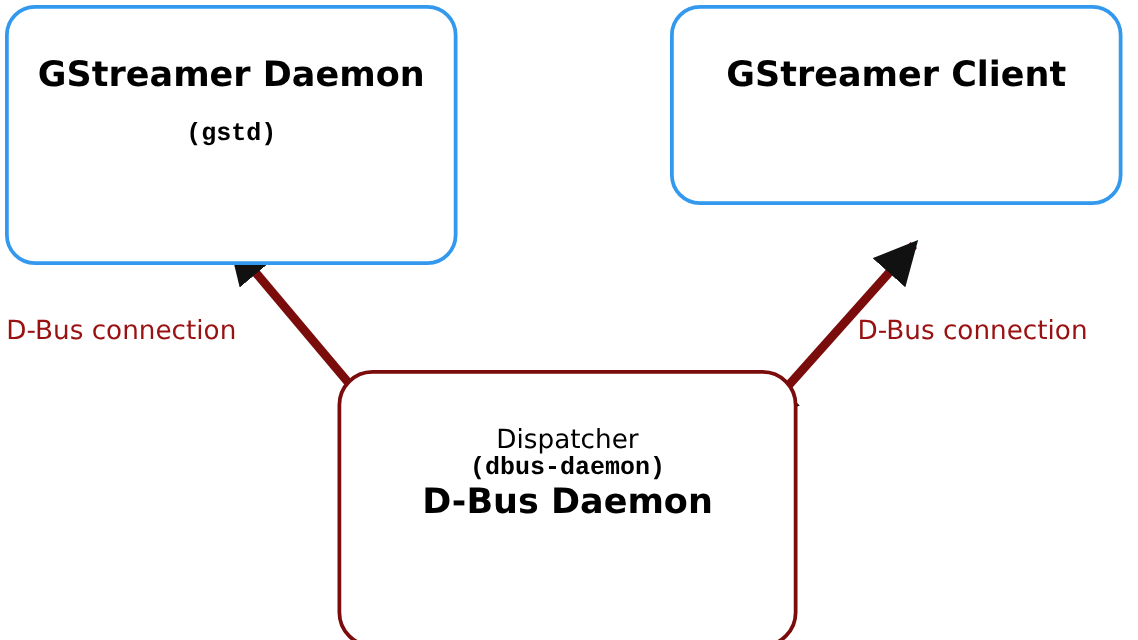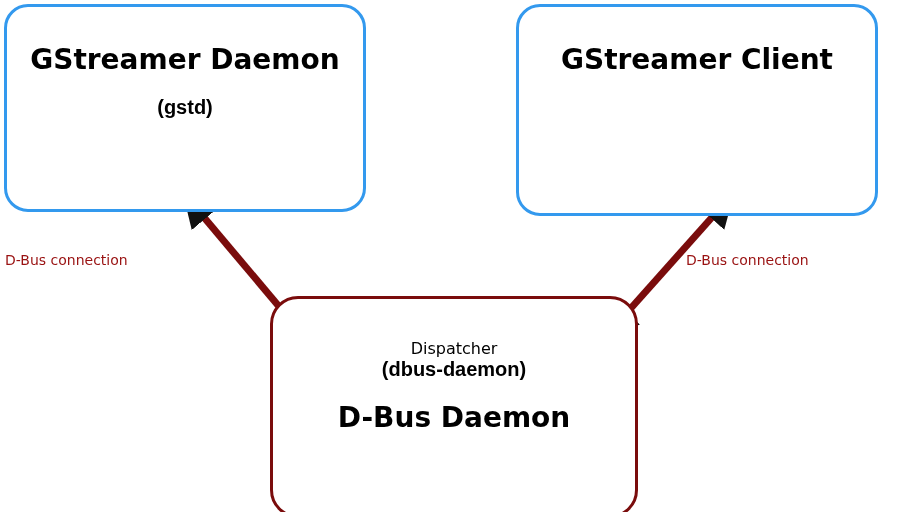--- a/index.html
+++ b/index.html
@@ -25,51 +25,51 @@
   }
   .node.blue {
     border: 3px solid var(--box-blue-border, #3399ee);
     border-radius: 24px;
   }
   .node.red {
     border: 3px solid var(--box-red-border, #7a0c0c);
     border-radius: 28px;
   }
   #gstd-box   { left: 4px;   top: 4px;   width: 362px; height: 208px; }
-  #client-box { left: 516px; top: 4px;   width: 362px; height: 212px; }
+  #client-box { left: 536px; top: 4px;   width: 362px; height: 160px; }
   #dbus-box   { left: 270px; top: 296px; width: 368px; height: 222px; }
 
   .node-title {
     font-weight: bold;
     font-size: 28px;
     color: #000000;
     line-height: 1.1;
   }
   .node-mono {
-    font-family: Liberation Sans, sans-serif;
+    font-family: Liberation Mono, monospace;
     font-weight: bold;
     font-size: 20px;
     color: #000000;
   }
   #gstd-box .node-title,
   #client-box .node-title { margin-top: 38px; }
   #gstd-box .node-mono,
   #client-box .node-mono  { margin-top: 20px; }
 
   #dbus-box .dispatcher-label {
-    font-size: 16px;
+    font-size: 21px;
     color: #000000;
     margin-top: 40px;
   }
   #dbus-box .node-mono  { }
-  #dbus-box .node-title { margin-top: 22px; }
+  #dbus-box .node-title { }
 
   .conn-label {
     position: absolute;
-    font-size: 14px;
+    font-size: 21px;
     color: var(--label-red, #991111);
     white-space: nowrap;
   }
   #label-left  { left: 5px;   top: 252px; }
   #label-right { left: 686px; top: 252px; }
 
   #arrows {
     position: absolute;
     left: 0;
     top: 0;

